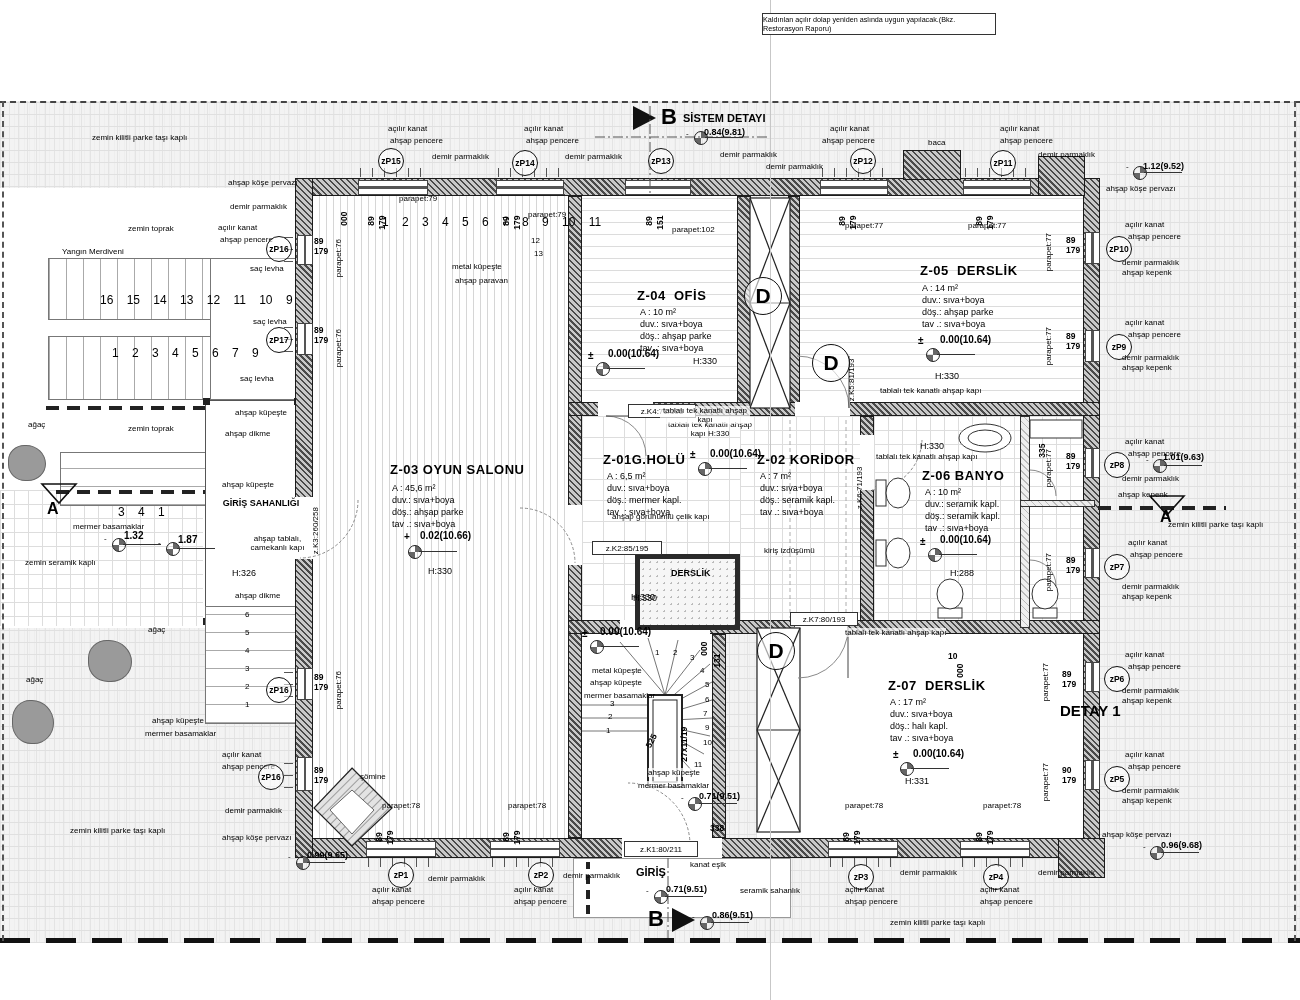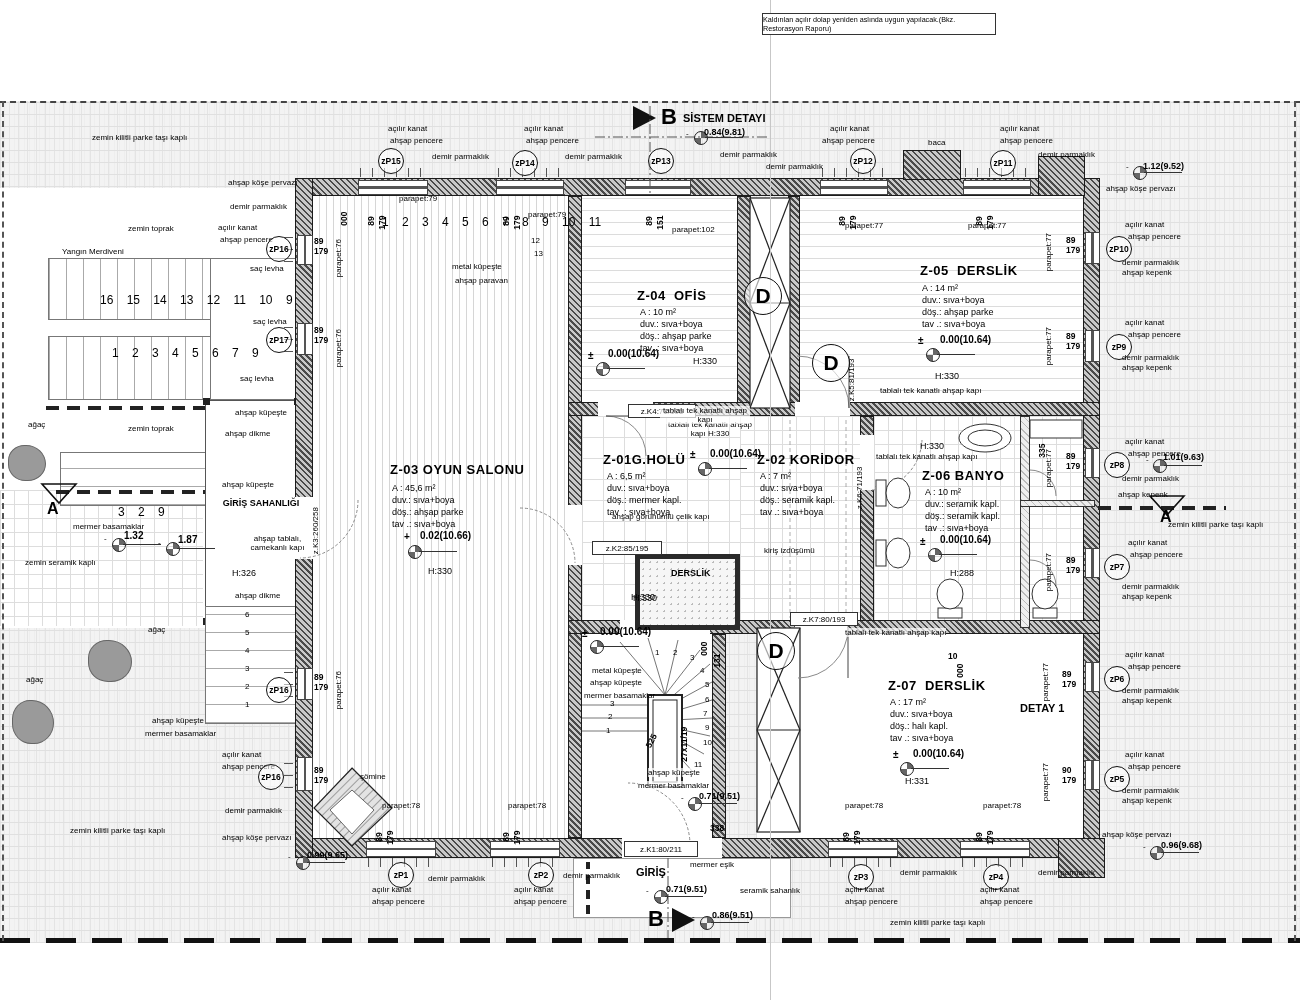--- a/index.html
+++ b/index.html
@@ -354,21 +354,21 @@
   <span class="L dim" style="left:314px;top:336px">179</span>
   <span class="L R" style="left:343px;top:358px">parapet:76</span>
   <span class="L num" style="left:112px;top:347px;width:128px">1 2 3 4 5 6 7 9</span>
   <span class="L" style="left:240px;top:374px">saç levha</span>
   <span class="L" style="left:235px;top:408px">ahşap küpeşte</span>
   <span class="L" style="left:225px;top:429px">ahşap dikme</span>
   <span class="L" style="left:128px;top:424px">zemin toprak</span>
   <span class="L" style="left:28px;top:420px">ağaç</span>
   <span class="L Lb" style="left:47px;top:500px;font-size:16px">A</span>
   <span class="L" style="left:222px;top:480px">ahşap küpeşte</span>
-  <span class="L num" style="left:118px;top:506px;width:44px">3 2 9</span>
+  <span class="L num" style="left:118px;top:506px;width:44px">3 4 1</span>
   <span class="L" style="left:73px;top:522px">mermer basamaklar</span>
   <span class="L" style="left:104px;top:534px">-</span>
   <div class="lv" style="left:112px;top:538px"></div>
   <span class="L Lb L10" style="left:124px;top:530px">1.32</span>
   <span class="L" style="left:158px;top:538px">-</span>
   <div class="lv" style="left:166px;top:542px"></div>
   <span class="L Lb L10" style="left:178px;top:534px">1.87</span>
   <span class="L" style="left:25px;top:558px">zemin seramik kaplı</span>
   <span class="L R" style="left:320px;top:545px">z.K3:260/258</span>
   <div class="L Lc Lb" style="left:222px;top:498px;width:78px;white-space:normal;font-size:9px">GİRİŞ SAHANLIĞI</div>
@@ -447,21 +447,21 @@
   <span class="L" style="left:1102px;top:830px">ahşap köşe pervazı</span>
   <span class="L" style="left:1143px;top:842px">-</span>
   <div class="lv" style="left:1150px;top:846px"></div>
   <span class="L Lb L9" style="left:1161px;top:840px">0.96(9.68)</span>
 
   <span class="L dim" style="left:710px;top:824px">338</span>
   <div class="box" style="left:624px;top:841px;width:72px;height:14px">
       <span>z.K1:80/211</span>
     </div>
   <span class="L Lb" style="left:636px;top:866px;font-size:11px">GİRİŞ</span>
-  <span class="L" style="left:690px;top:860px">mermer eşik</span>
+  <span class="L" style="left:690px;top:860px">kanat eşik</span>
   <span class="L" style="left:646px;top:886px">-</span>
   <div class="lv" style="left:654px;top:890px"></div>
   <span class="L Lb L9" style="left:666px;top:884px">0.71(9.51)</span>
   <span class="L" style="left:740px;top:886px">seramik sahanlık</span>
   <span class="L Lb" style="left:648px;top:906px;font-size:22px">B</span>
   <span class="L" style="left:692px;top:912px">-</span>
   <div class="lv" style="left:700px;top:916px"></div>
   <span class="L Lb L9" style="left:712px;top:910px">0.86(9.51)</span>
 
   <span class="L" style="left:1125px;top:220px">açılır kanat</span>
@@ -515,21 +515,21 @@
   <span class="L" style="left:1125px;top:650px">açılır kanat</span>
   <span class="L" style="left:1128px;top:662px">ahşap pencere</span>
   <div class="T" style="left:1104px;top:666px">
       <span>zP6</span>
     </div>
   <span class="L" style="left:1122px;top:686px">demir parmaklık</span>
   <span class="L" style="left:1122px;top:696px">ahşap kepenk</span>
   <span class="L dim" style="left:1062px;top:670px">89</span>
   <span class="L dim" style="left:1062px;top:680px">179</span>
   <span class="L R" style="left:1050px;top:692px">parapet:77</span>
-  <span class="L Lb" style="left:1020px;top:702px;font-size:11px">DETAY 1</span>
+  <span class="L Lb" style="left:1060px;top:702px;font-size:15px">DETAY 1</span>
   <span class="L" style="left:1125px;top:750px">açılır kanat</span>
   <span class="L" style="left:1128px;top:762px">ahşap pencere</span>
   <div class="T" style="left:1104px;top:766px">
       <span>zP5</span>
     </div>
   <span class="L" style="left:1122px;top:786px">demir parmaklık</span>
   <span class="L" style="left:1122px;top:796px">ahşap kepenk</span>
   <span class="L dim" style="left:1062px;top:766px">90</span>
   <span class="L dim" style="left:1062px;top:776px">179</span>
   <span class="L R" style="left:1050px;top:792px">parapet:77</span>

